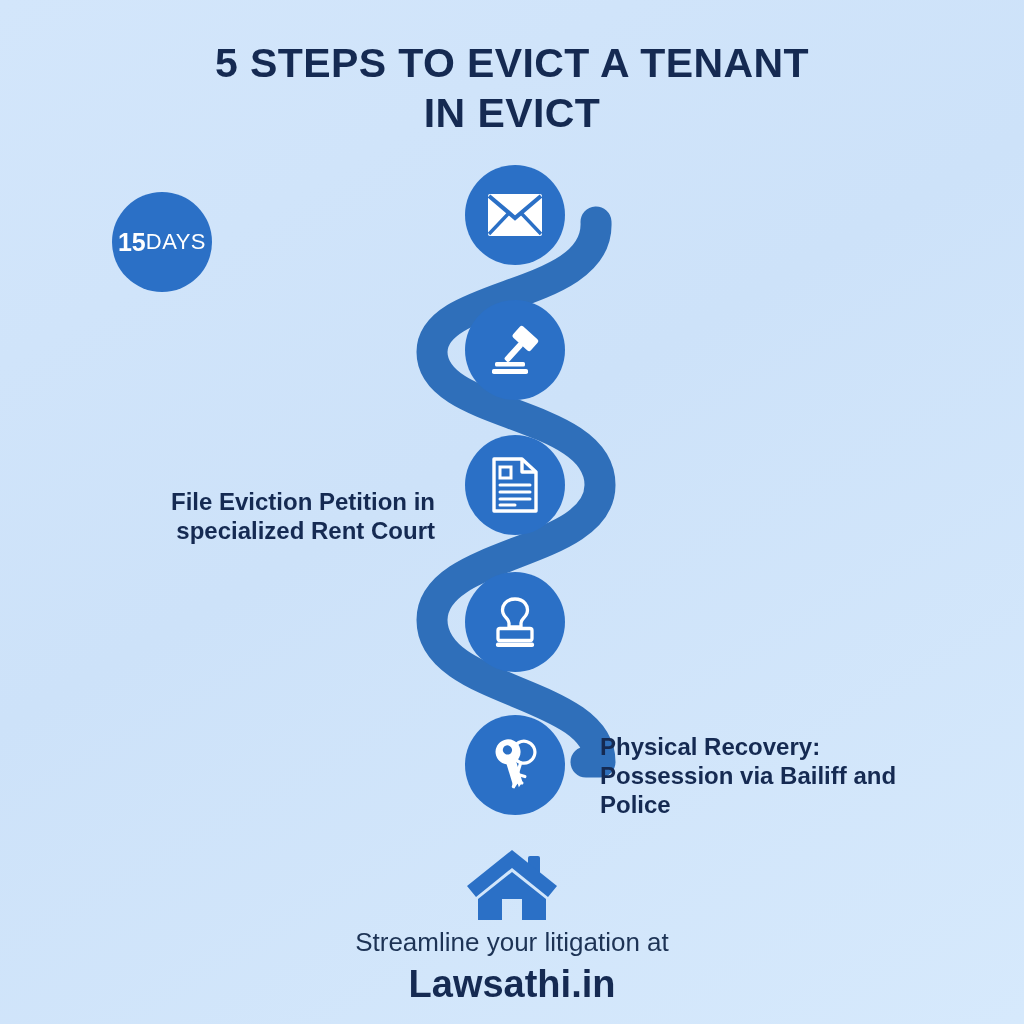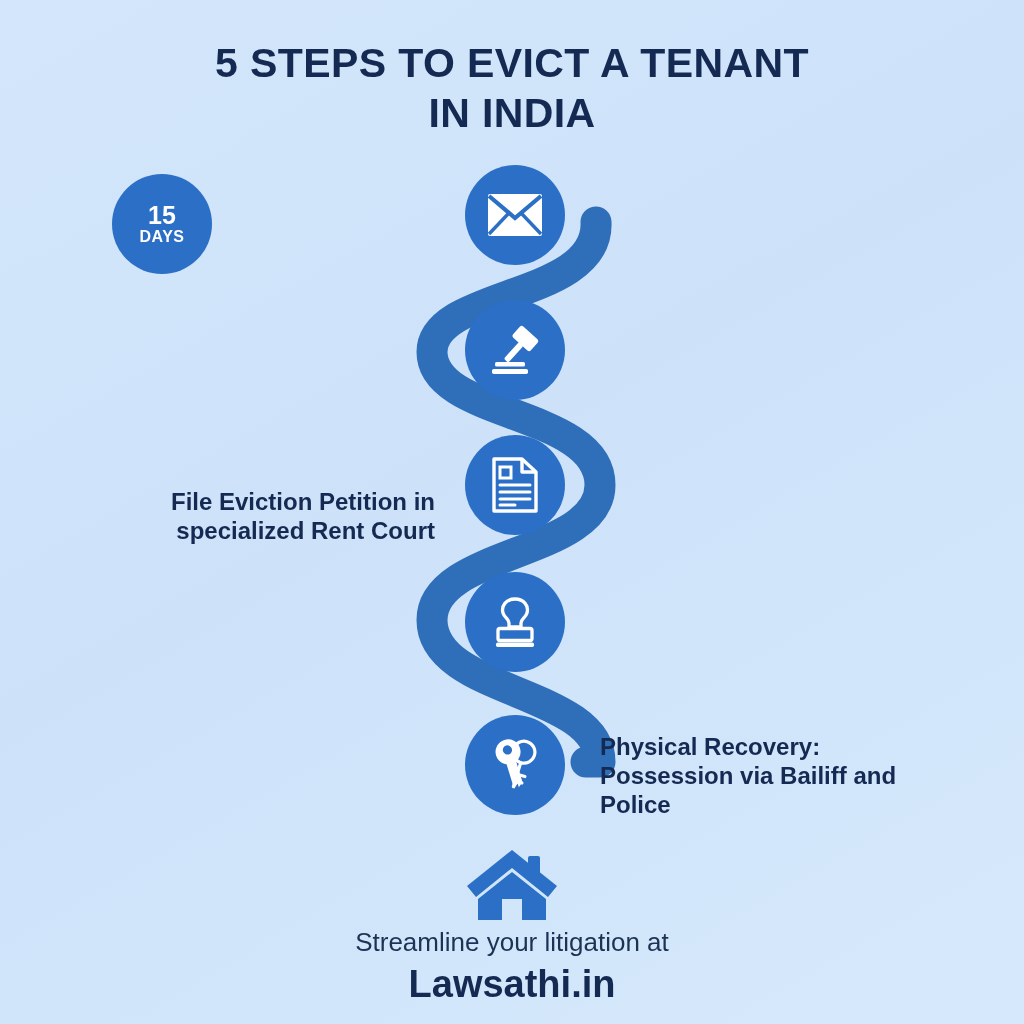--- a/index.html
+++ b/index.html
@@ -49,34 +49,34 @@
     z-index:3;
     display:flex;
     align-items:center;
     justify-content:center;
   }
   .circle svg { display:block; }
 
   
   .badge {
     position:absolute;
-    left:112px; top:174px;
+    left:112px; top:192px;
     width:100px; height:100px;
     border-radius:50%;
     background:#2b70c6;
     z-index:3;
     color:#ffffff;
     display:flex;
-    flex-direction:column;
+    flex-direction:row;
     align-items:center;
     justify-content:center;
     line-height:1.05;
   }
   .badge .num { font-size:25px; font-weight:bold; }
-  .badge .unit { font-size:16px; font-weight:bold; letter-spacing:0.5px; }
+  .badge .unit { font-size:22px; font-weight:normal; letter-spacing:0.5px; }
 
   
   .label {
     position:absolute;
     z-index:4;
     color:#152a52;
     font-size:24px;
     font-weight:bold;
     line-height:1.20;
   }
@@ -105,21 +105,21 @@
     font-size:38px;
   }
 </style>
 </head>
 <body>
 
 <div id="canvas">
 
   <div class="title">
     <span>5 STEPS TO EVICT A TENANT</span>
-    <span class="l2">IN INDIA</span>
+    <span class="l2">IN EVICT</span>
   </div>
 
   <svg class="ribbon" viewBox="0 0 1024 1024" xmlns="http://www.w3.org/2000/svg">
     <path d="M 596 222
              C 600 300, 432 290, 432 352
              C 432 418, 600 410, 600 485
              C 600 556, 432 550, 432 620
              C 432 694, 600 690, 600 762
              L 586 762" fill="none" stroke="#2f6fba" stroke-width="31" stroke-linecap="round" stroke-linejoin="round"></path>
   </svg>

